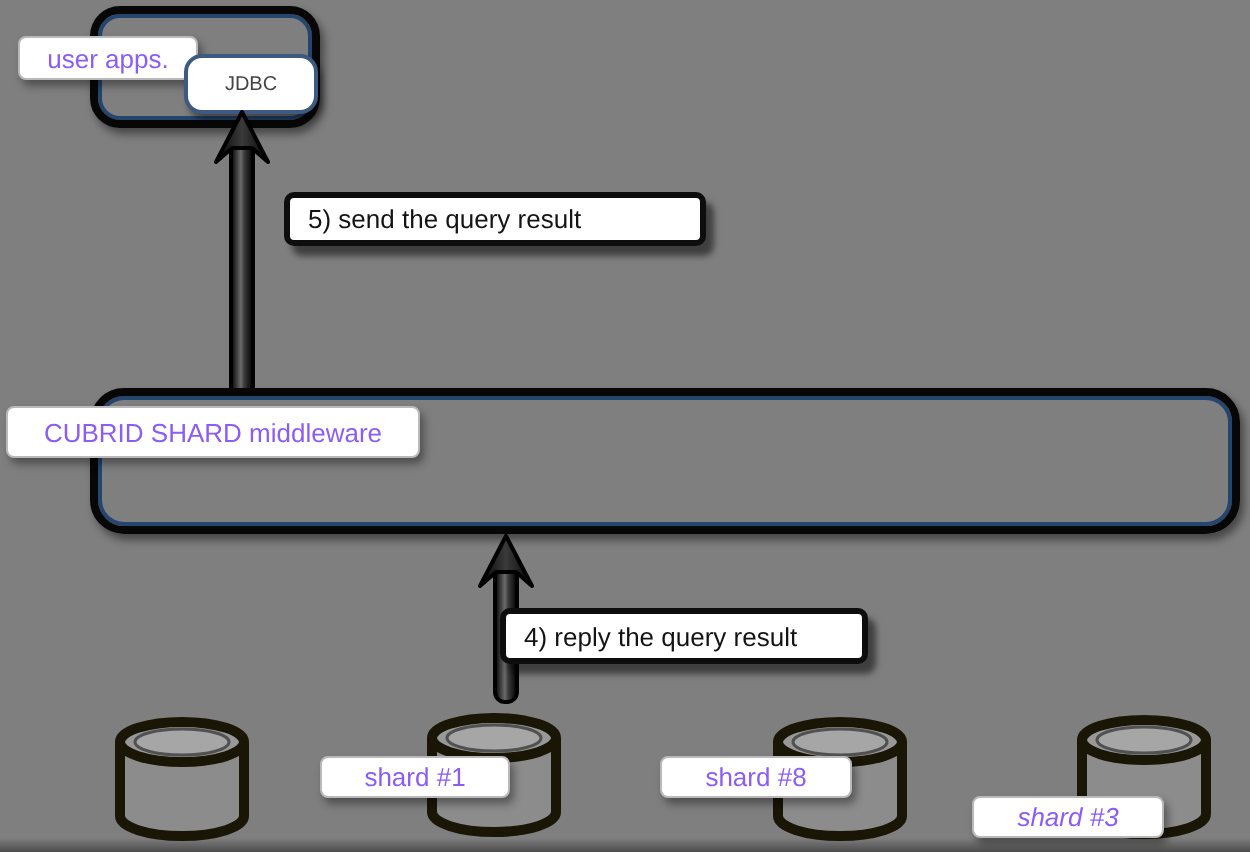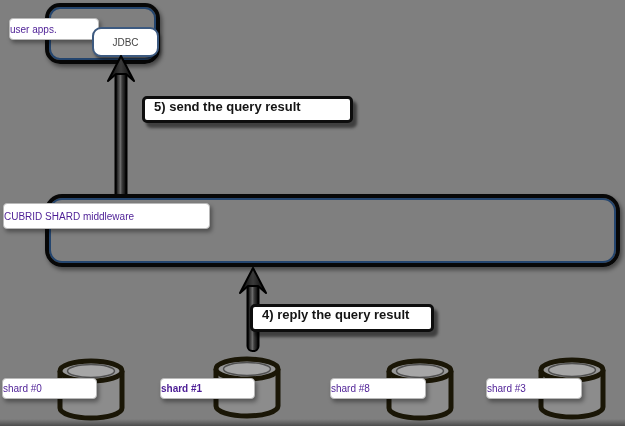--- a/index.html
+++ b/index.html
@@ -26,24 +26,25 @@
     background:transparent;
   }
   
   .tag-label{
     position:absolute;
     box-sizing:border-box;
     background:#ffffff;
     border:1px solid #b9b9b9;
     border-radius:4px;
     box-shadow:2px 3px 4px rgba(0,0,0,0.38);
-    color:#4c1d95;
-    font-size:10px;
+    color:#8b5cf6;
+    font-size:13px;
     display:flex;
     align-items:center;
+    justify-content:center;
     white-space:nowrap;
   }
   
   .jdbc-node{
     position:absolute;
     box-sizing:border-box;
     background:#ffffff;
     border:2px solid #3d5a80;
     border-radius:9px;
     box-shadow:2px 3px 3px rgba(0,0,0,0.45);
@@ -56,22 +57,23 @@
   
   .step-callout{
     position:absolute;
     box-sizing:border-box;
     background:#ffffff;
     border:3px solid #0d0d0d;
     border-radius:5px;
     box-shadow:4px 5px 3px rgba(0,0,0,0.5);
     color:#141414;
     font-size:13px;
-    font-weight:700;
+    font-weight:400;
     display:flex;
+    align-items:center;
     padding-left:9px;
     white-space:nowrap;
   }
   .arrow-svg{position:absolute;}
   .shard-svg{position:absolute;}
   .bottom-shadow{
     position:absolute;
     left:0; right:0; bottom:0;
     height:7px;
     background:linear-gradient(to bottom, rgba(0,0,0,0), rgba(0,0,0,0.4));
@@ -147,28 +149,25 @@
     <path d="M5 15 L5 52 A31 10 0 0 0 67 52 L67 15" fill="#8c8c8c" stroke="#1a1606" stroke-width="5" stroke-linejoin="round"></path>
     <ellipse cx="36" cy="15" rx="31" ry="10" fill="#989898" stroke="#1a1606" stroke-width="5"></ellipse>
     <ellipse cx="36" cy="15" rx="23.5" ry="6.5" fill="#a6a6a6" stroke="#515151" stroke-width="1.5"></ellipse>
   </svg>
   <svg class="shard-svg" style="left:536px; top:355px;" width="74" height="68" viewBox="0 0 74 68">
     <path d="M5 15 L5 52 A31 10 0 0 0 67 52 L67 15" fill="#8c8c8c" stroke="#1a1606" stroke-width="5" stroke-linejoin="round"></path>
     <ellipse cx="36" cy="15" rx="31" ry="10" fill="#989898" stroke="#1a1606" stroke-width="5"></ellipse>
     <ellipse cx="36" cy="15" rx="23.5" ry="6.5" fill="#a6a6a6" stroke="#515151" stroke-width="1.5"></ellipse>
   </svg>
 
-  <div class="tag-label" style="left:2px; top:378px; width:95px; height:21px;">
-    <span>shard #0</span>
-  </div>
-  <div class="tag-label" style="left:160px; top:378px; width:95px; height:21px;font-weight:bold;">
+  <div class="tag-label" style="left:160px; top:378px; width:95px; height:21px;">
     <span>shard #1</span>
   </div>
   <div class="tag-label" style="left:330px; top:378px; width:96px; height:21px;">
     <span>shard #8</span>
   </div>
-  <div class="tag-label" style="left:486px; top:378px; width:96px; height:21px;">
+  <div class="tag-label" style="left:486px; top:398px; width:96px; height:21px;font-style:italic;">
     <span>shard #3</span>
   </div>
 
   <div class="bottom-shadow"></div>
 
 </div>
 
 </body></html>

